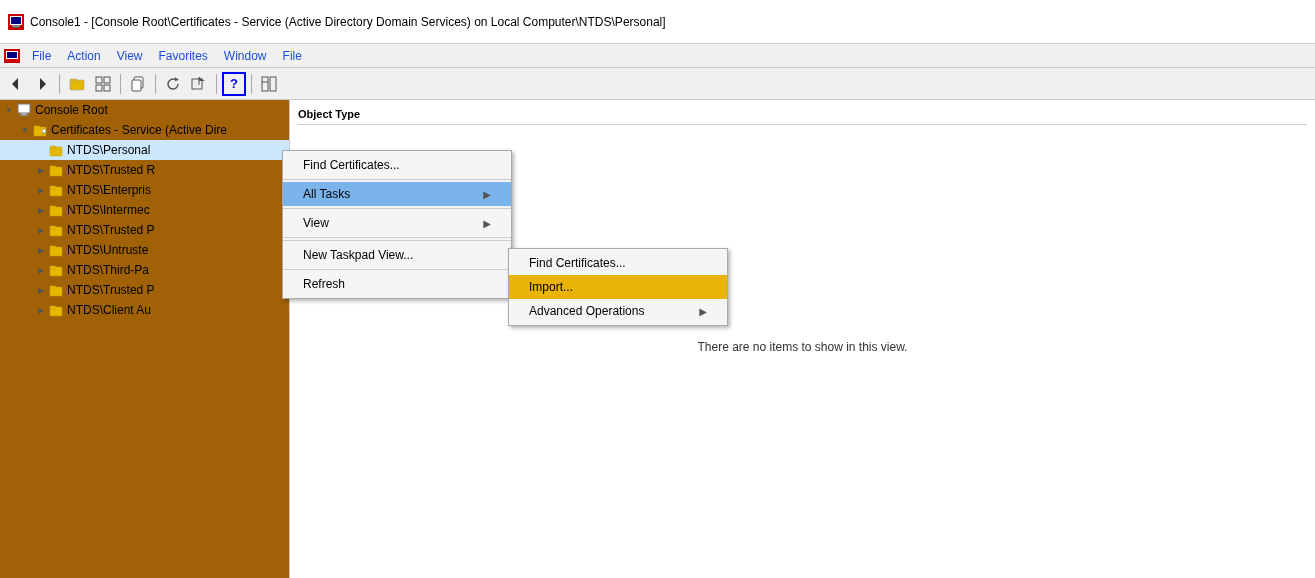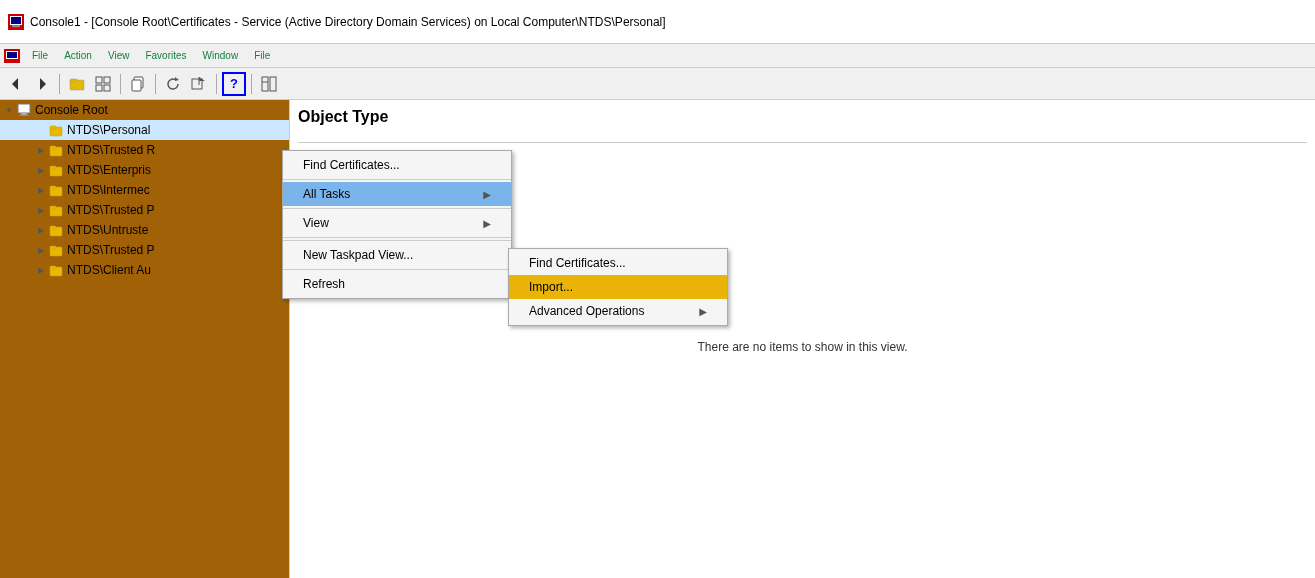--- a/index.html
+++ b/index.html
@@ -41,22 +41,22 @@
       background: #f0f0f0;
       border-bottom: 1px solid #ccc;
       padding: 2px 0;
       display: flex;
       align-items: center;
       height: 24px;
     }
     .menu-item {
       padding: 2px 8px;
       cursor: pointer;
-      font-size: 10px;
-      color: #15803d;
+      font-size: 12px;
+      color: #1d4ed8;
     }
 
     
     .toolbar {
       background: #f0f0f0;
       border-bottom: 1px solid #ccc;
       padding: 3px 4px;
       display: flex;
       align-items: center;
       gap: 2px;
@@ -137,22 +137,22 @@
 
     
     .right-pane {
       flex: 1;
       background: #fff;
       padding: 8px;
       position: relative;
     }
     .right-pane-header {
       font-weight: bold;
-      font-size: 16px;
-      padding-bottom: 16px;
+      font-size: 11px;
+      padding-bottom: 4px;
       border-bottom: 1px solid #ccc;
       margin-bottom: 8px;
     }
     .no-items-text {
       color: #333;
       font-size: 12px;
       position: absolute;
       top: 50%;
       left: 50%;
       transform: translate(-50%, -50%);
@@ -307,20 +307,32 @@
       <span class="tree-icon">
         <svg width="14" height="14" viewBox="0 0 14 14">
           <rect x="1" y="1" width="12" height="9" fill="#fff" stroke="#777" stroke-width="1"></rect>
           <rect x="4" y="10" width="6" height="2" fill="#aaa"></rect>
           <rect x="2" y="12" width="10" height="1" fill="#888"></rect>
         </svg>
       </span>
       <span>Console Root</span>
     </div>
 
+    <div class="tree-item tree-indent-2">
+      <span class="expand-icon caret-down"></span>
+      <span class="tree-icon folder-icon">
+        <svg width="14" height="14" viewBox="0 0 14 14">
+          <rect x="1" y="4" width="12" height="9" rx="1" fill="#e6b800" stroke="#c8a000" stroke-width="0.5"></rect>
+          <rect x="1" y="3" width="6" height="3" rx="1" fill="#e6b800" stroke="#c8a000" stroke-width="0.5"></rect>
+          <circle cx="11" cy="8" r="2" fill="#fff" stroke="#777" stroke-width="0.5"></circle>
+          <line x1="11" y1="10" x2="9" y2="12" stroke="#777" stroke-width="1"></line>
+        </svg>
+      </span>
+      <span style="font-size:12px;">Certificates - Service (Active Dire</span>
+    </div>
 
     <div class="tree-item tree-indent-3 selected" style="background:#cce8ff;">
       <span class="expand-icon" style="width:10px;"></span>
       <span class="tree-icon folder-icon">
         <svg width="14" height="14" viewBox="0 0 14 14">
           <rect x="1" y="4" width="12" height="9" rx="1" fill="#e6b800" stroke="#c8a000" stroke-width="0.5"></rect>
           <rect x="1" y="3" width="6" height="3" rx="1" fill="#e6b800" stroke="#c8a000" stroke-width="0.5"></rect>
         </svg>
       </span>
       <span>NTDS\Personal</span>
@@ -374,20 +386,30 @@
       <span class="expand-icon caret-right"></span>
       <span class="tree-icon folder-icon">
         <svg width="14" height="14" viewBox="0 0 14 14">
           <rect x="1" y="4" width="12" height="9" rx="1" fill="#e6b800" stroke="#c8a000" stroke-width="0.5"></rect>
           <rect x="1" y="3" width="6" height="3" rx="1" fill="#e6b800" stroke="#c8a000" stroke-width="0.5"></rect>
         </svg>
       </span>
       <span>NTDS\Untruste</span>
     </div>
 
+    <div class="tree-item tree-indent-3">
+      <span class="expand-icon caret-right"></span>
+      <span class="tree-icon folder-icon">
+        <svg width="14" height="14" viewBox="0 0 14 14">
+          <rect x="1" y="4" width="12" height="9" rx="1" fill="#e6b800" stroke="#c8a000" stroke-width="0.5"></rect>
+          <rect x="1" y="3" width="6" height="3" rx="1" fill="#e6b800" stroke="#c8a000" stroke-width="0.5"></rect>
+        </svg>
+      </span>
+      <span>NTDS\Third-Pa</span>
+    </div>
 
     <div class="tree-item tree-indent-3">
       <span class="expand-icon caret-right"></span>
       <span class="tree-icon folder-icon">
         <svg width="14" height="14" viewBox="0 0 14 14">
           <rect x="1" y="4" width="12" height="9" rx="1" fill="#e6b800" stroke="#c8a000" stroke-width="0.5"></rect>
           <rect x="1" y="3" width="6" height="3" rx="1" fill="#e6b800" stroke="#c8a000" stroke-width="0.5"></rect>
         </svg>
       </span>
       <span>NTDS\Trusted P</span>

